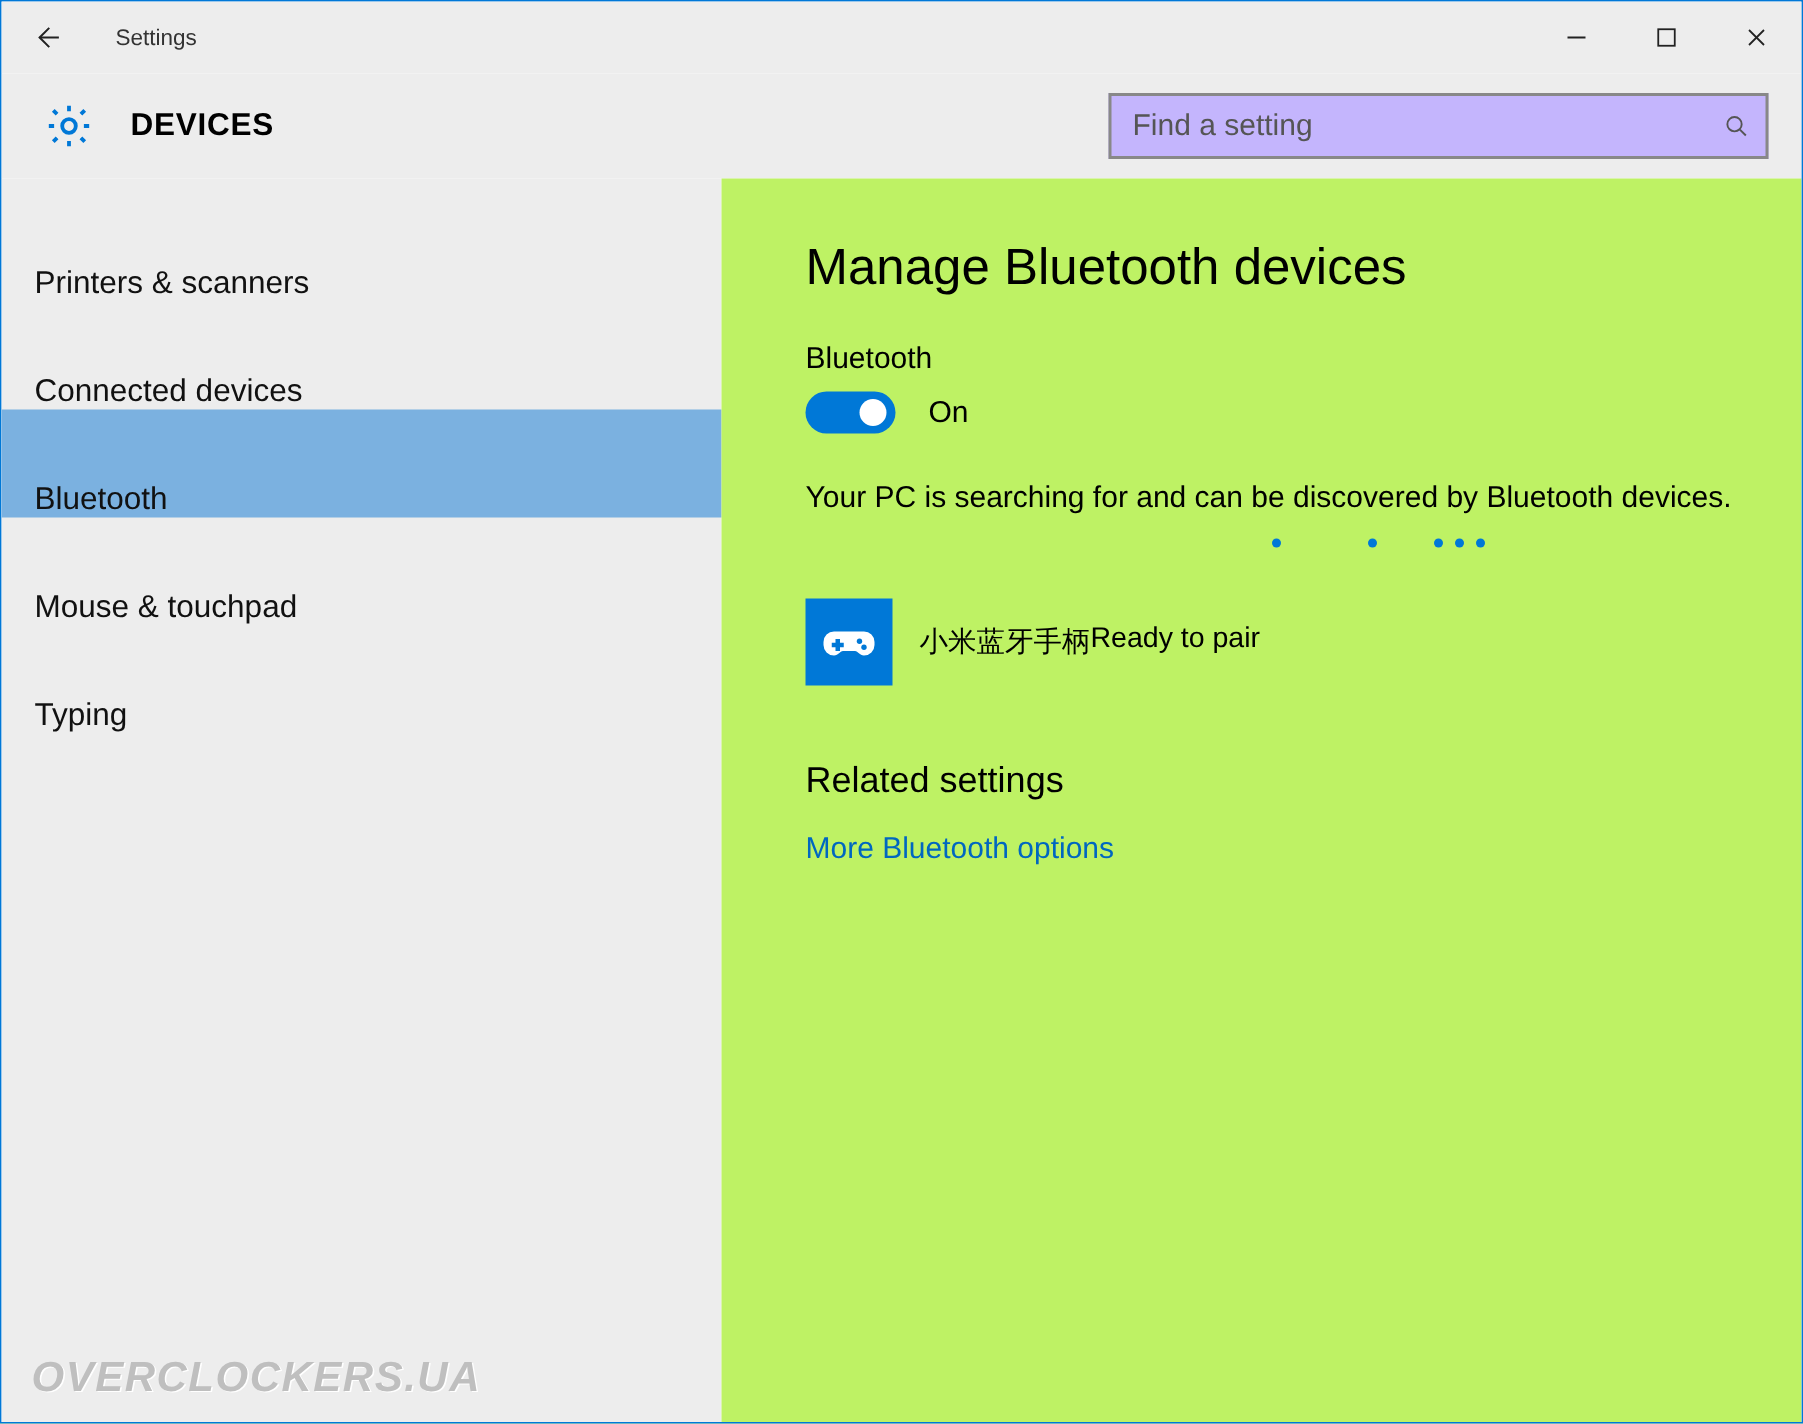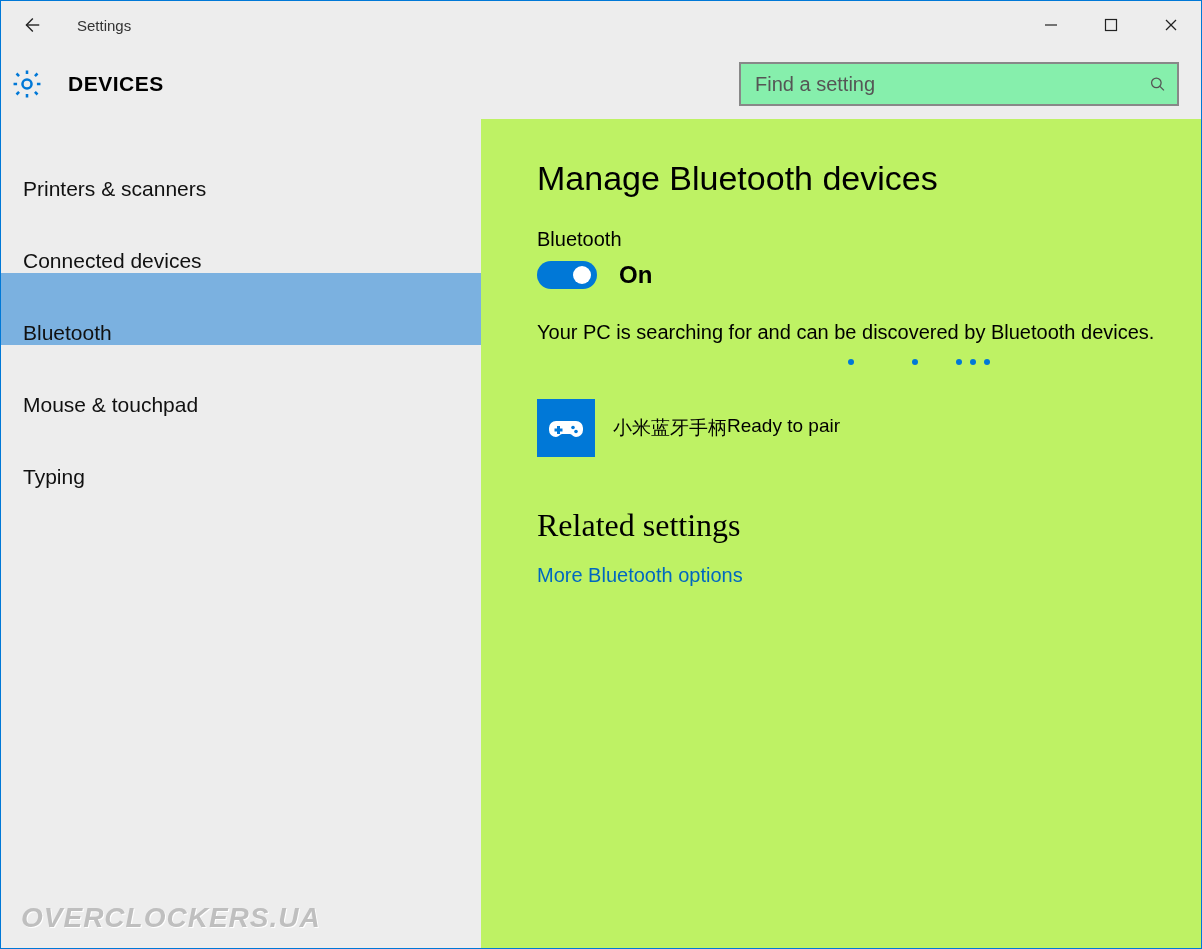--- a/index.html
+++ b/index.html
@@ -39,33 +39,33 @@
     cursor: default;
   }
   
   .header {
     height: 70px;
     background: #ededed;
     display: flex;
     align-items: center;
     justify-content: space-between;
     padding-right: 22px;
-    padding-left: 9px;
+    padding-left: 28px;
   }
   .header .brand { display: flex; align-items: center; gap: 24px; }
   .page-label {
     font-size: 21px;
     font-weight: 600;
     letter-spacing: 0.5px;
   }
   .searchbox {
     width: 440px;
     height: 44px;
     border: 2px solid #888;
-    background: #86efac;
+    background: #c4b5fd;
     display: flex;
     align-items: center;
     padding: 0 10px 0 14px;
     justify-content: space-between;
   }
   .searchbox input {
     border: none;
     background: transparent;
     outline: none;
     font-size: 20px;
@@ -123,22 +123,21 @@
     position: relative;
   }
   .toggle .knob {
     position: absolute;
     width: 18px; height: 18px;
     border-radius: 50%;
     background: #fff;
     top: 5px; right: 6px;
   }
   .toggle-state {
-    font-size: 24px;
-    font-weight: bold;
+    font-size: 20px;
   }
   .status-text {
     font-size: 20px;
     line-height: 1.5;
     margin-bottom: 12px;
   }
   .progress-dots {
     display: flex;
     gap: 8px;
     justify-content: center;
@@ -159,24 +158,23 @@
   }
   .device-icon {
     width: 58px; height: 58px;
     background: #0078d7;
     display: flex; align-items: center; justify-content: center;
   }
   .device-meta { display: flex; flex-direction: row; }
   .device-name { font-size: 19px; }
   .device-status { font-size: 19px; }
   .related-heading {
-    font-size: 32px;
+    font-size: 24px;
     font-weight: 400;
     margin-bottom: 20px;
-    font-family: Liberation Serif, serif;
   }
   .link {
     color: #0067c0;
     font-size: 20px;
     cursor: default;
   }
   .watermark {
     position: absolute;
     left: 20px;
     bottom: 14px;

